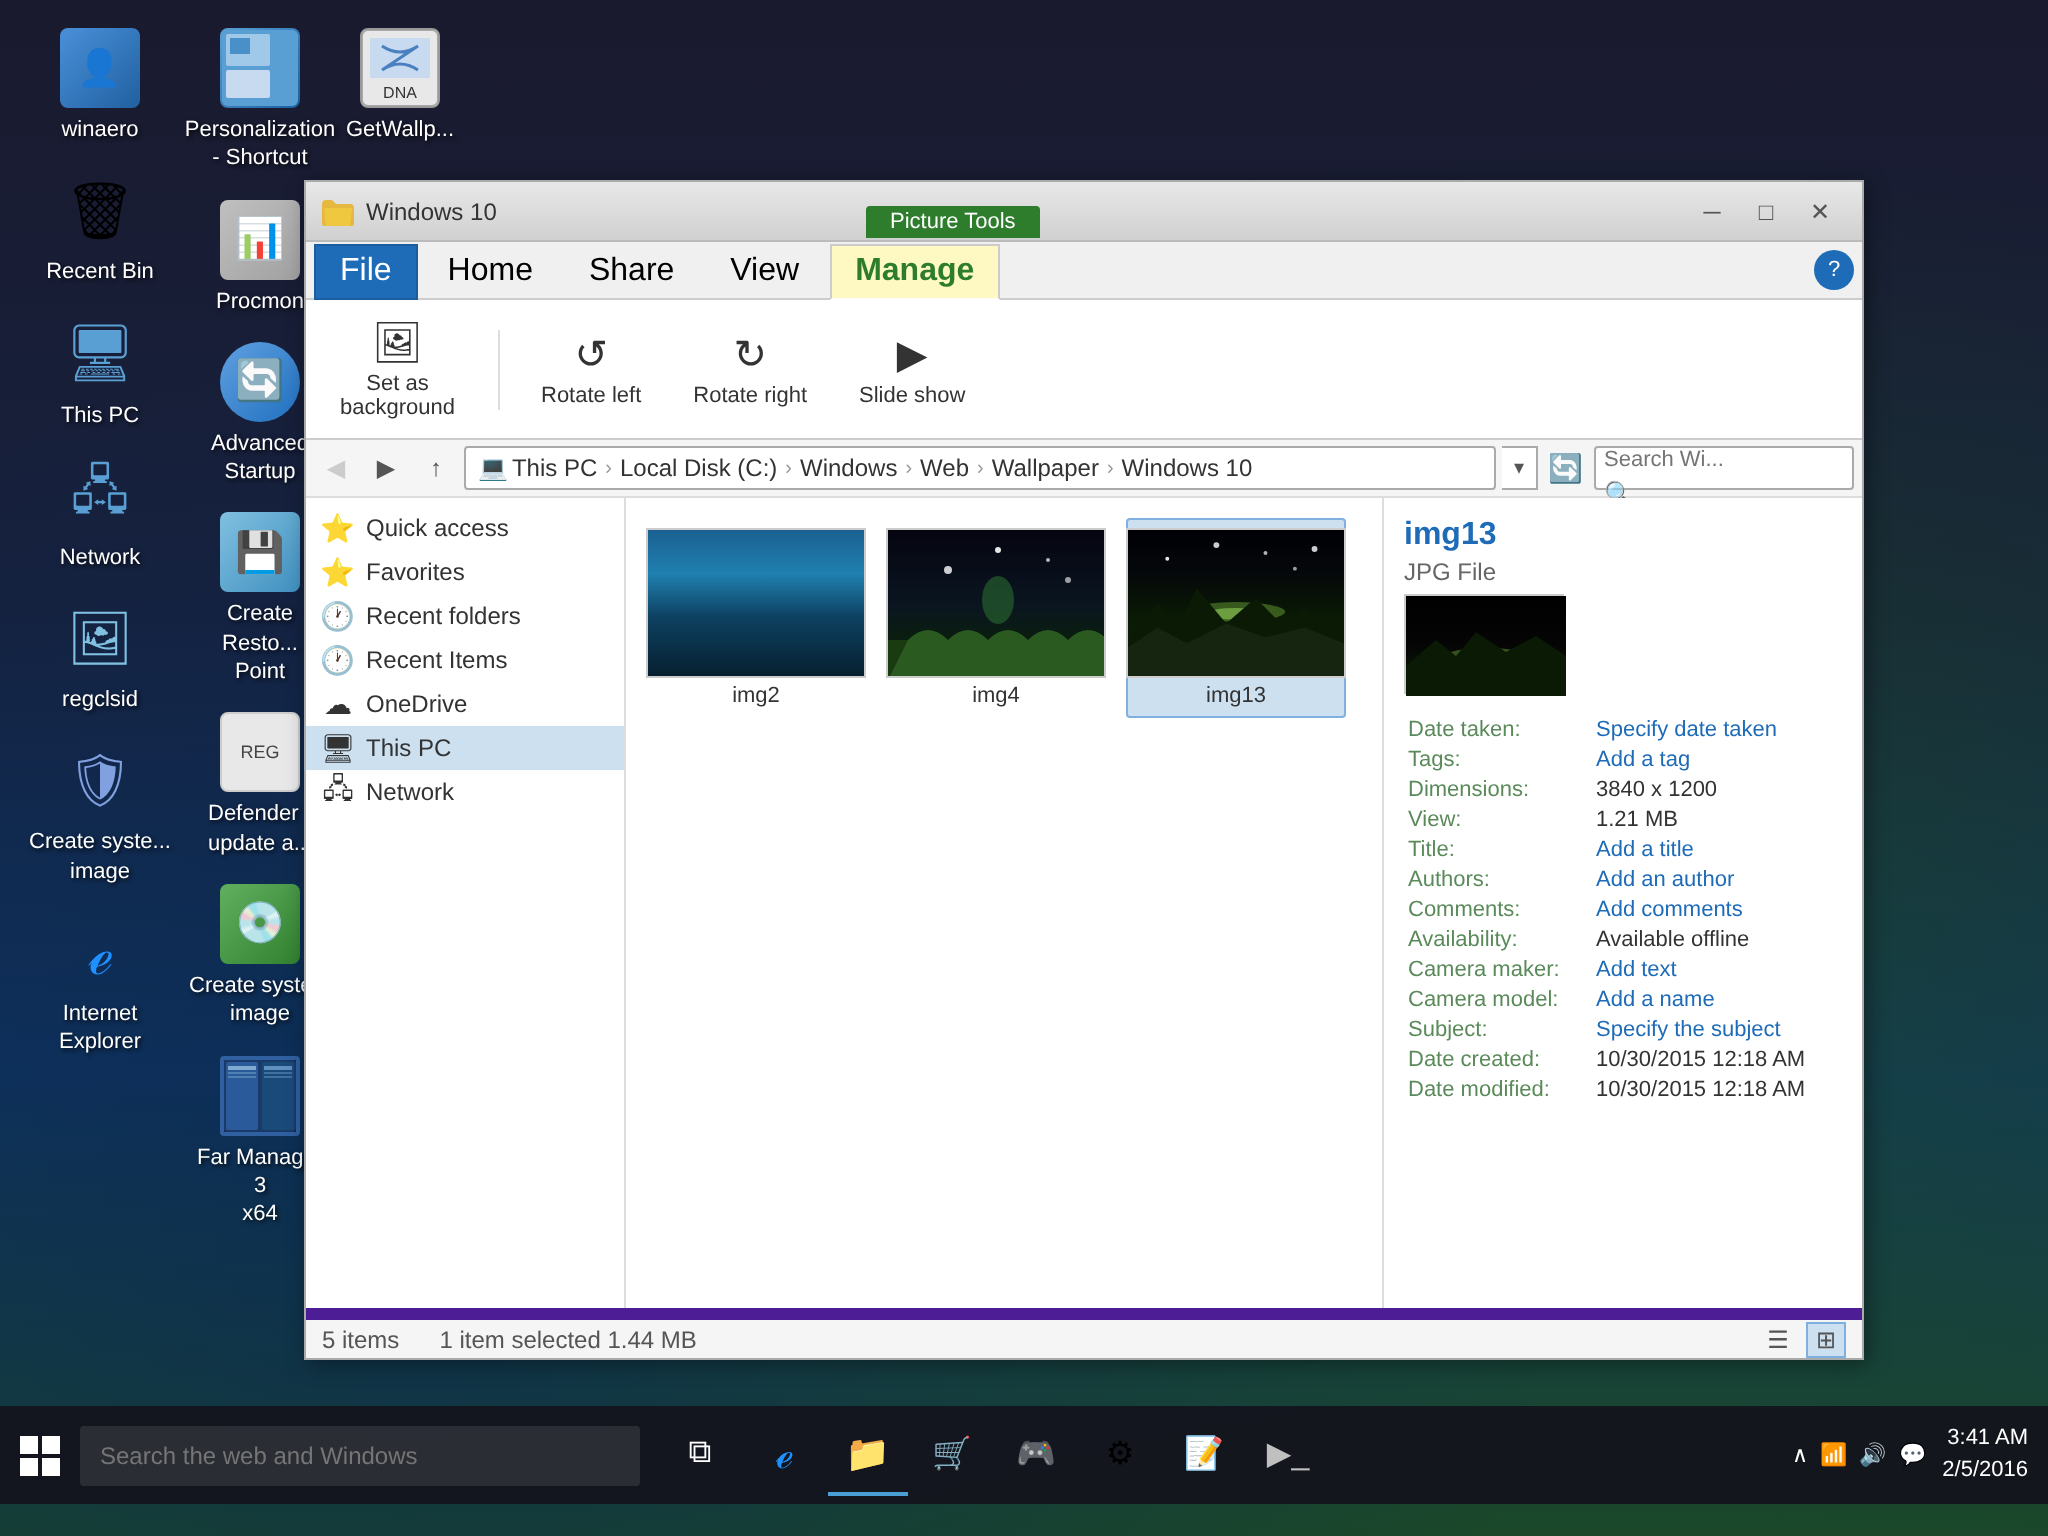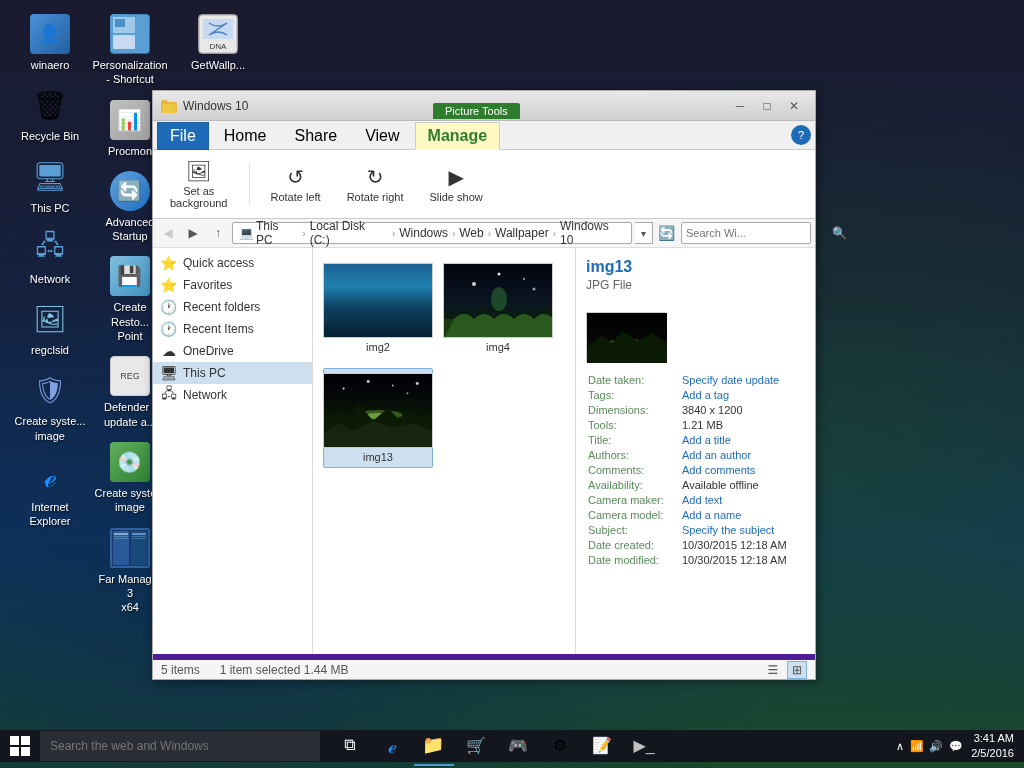--- a/index.html
+++ b/index.html
@@ -70,24 +70,24 @@
     .icon-desktop { display: flex; align-items: center; justify-content: center; font-size: 26px; color: #80c0e0; }
     .icon-regclsid { background: #e8e8e8; border-radius: 4px; width: 40px; height: 40px; display: flex; align-items: center; justify-content: center; font-size: 10px; color: #444; border: 1px solid #ccc; }
     .icon-defender { display: flex; align-items: center; justify-content: center; font-size: 26px; color: #80a0e0; }
     .icon-createsys { background: linear-gradient(135deg, #60b060, #308030); border-radius: 4px; width: 40px; height: 40px; display: flex; align-items: center; justify-content: center; font-size: 20px; color: white; }
     .icon-ie { display: flex; align-items: center; justify-content: center; font-size: 28px; color: #1e90ff; }
     .icon-farmanager { background: linear-gradient(135deg, #1a3a6a, #0a2050); border-radius: 2px; width: 40px; height: 40px; display: flex; align-items: center; justify-content: center; border: 2px solid #3060a0; }
 
     
     .taskbar {
       position: absolute;
-      bottom: 6px;
+      bottom: 16px;
       left: 0;
       right: 0;
-      height: 32px;
+      height: 49px;
       background: rgba(20,20,30,0.95);
       display: flex;
       align-items: center;
       z-index: 100;
     }
 
     .taskbar-start {
       width: 40px;
       height: 40px;
       background: transparent;
@@ -162,21 +162,21 @@
       font-size: 11px;
       text-align: right;
       line-height: 1.4;
     }
 
     
     .explorer-window {
       position: absolute;
       top: 90px;
       left: 152px;
-      width: 664px;
+      width: 780px;
       height: 590px;
       background: white;
       border: 1px solid #aaa;
       box-shadow: 2px 2px 10px rgba(0,0,0,0.4);
       display: flex;
       flex-direction: column;
       z-index: 50;
     }
 
     
@@ -386,24 +386,25 @@
       font-size: 14px;
       color: #555;
     }
 
     .search-box {
       width: 130px;
       height: 22px;
       border: 1px solid #aaa;
       border-radius: 2px;
       display: flex;
-      align-items: center;
+      align-items: flex-start;
       padding: 0 4px;
       background: white;
       gap: 4px;
+      flex-direction: column;
     }
 
     .search-input {
       flex: 1;
       border: none;
       outline: none;
       font-size: 11px;
       color: #999;
       background: transparent;
     }
@@ -525,21 +526,21 @@
     .prop-title {
       font-size: 16px;
       font-weight: bold;
       color: #1e6bb8;
       margin-bottom: 2px;
     }
 
     .prop-type {
       font-size: 12px;
       color: #666;
-      margin-bottom: 20px;
+      margin-bottom: 4px;
     }
 
     .prop-preview {
       width: 80px;
       height: 50px;
       background: linear-gradient(180deg, #000 0%, #111 30%, #2a4a1a 60%, #1a3a0a 80%, #0a2000 100%);
       border: 1px solid #ccc;
       margin-bottom: 10px;
     }
 
@@ -620,21 +621,21 @@
     <div class="desktop-icon">
       <div class="icon-img">
         <div class="icon-winaero">👤</div>
       </div>
       <div class="desktop-icon-label">winaero</div>
     </div>
     <div class="desktop-icon">
       <div class="icon-img">
           <div class="icon-recyclebin">🗑</div>
         </div>
-      <div class="desktop-icon-label">Recycle Bin</div>
+      <div class="desktop-icon-label">Recent Bin</div>
     </div>
     <div class="desktop-icon">
       <div class="icon-img">
           <div class="icon-thispc">🖥</div>
         </div>
       <div class="desktop-icon-label">This PC</div>
     </div>
     <div class="desktop-icon">
       <div class="icon-img">
           <div class="icon-network">🖧</div>
@@ -721,21 +722,21 @@
             <rect x="20" y="3" width="14" height="2" fill="#6090c0"></rect>
             <rect x="20" y="6" width="14" height="1" fill="#4070a0"></rect>
             <rect x="20" y="8" width="14" height="1" fill="#4070a0"></rect>
           </svg>
         </div>
       </div>
       <div class="desktop-icon-label">Far Manager 3<br>x64</div>
     </div>
   </div>
 
-  <div class="desktop-icon" style="position:absolute;top:10px;left:178px;">
+  <div class="desktop-icon" style="position:absolute;top:10px;left:160px;">
     <div class="icon-img">
       <div class="icon-getwallpaper">
         <svg width="38" height="38" viewBox="0 0 38 38">
           <rect width="38" height="38" fill="#e8e8e8" rx="3" stroke="#aaa" stroke-width="1"></rect>
           <rect x="4" y="4" width="30" height="20" fill="#c8daf0"></rect>
           <text x="19" y="34" text-anchor="middle" font-size="8" fill="#333">DNA</text>
           <path d="M10 8 Q19 14 28 8 Q19 14 10 20 Q19 14 28 20" stroke="#4a80c0" stroke-width="1.5" fill="none"></path>
         </svg>
       </div>
     </div>
@@ -935,32 +936,32 @@
             <rect width="80" height="50" fill="url(#gp)"></rect>
             <ellipse cx="40" cy="30" rx="20" ry="4" fill="#80c040" opacity="0.4"></ellipse>
             <path d="M0 35 L15 22 L25 30 L35 18 L50 28 L65 20 L80 30 L80 50 L0 50 Z" fill="#0a1a05"></path>
           </svg>
         </div>
 
         <table class="prop-table">
           <tbody>
               <tr class="prop-row">
             <td class="prop-key">Date taken:</td>
-            <td class="prop-val">Specify date update</td>
+            <td class="prop-val">Specify date taken</td>
           </tr>
           <tr class="prop-row">
             <td class="prop-key">Tags:</td>
             <td class="prop-val">Add a tag</td>
           </tr>
           <tr class="prop-row">
             <td class="prop-key">Dimensions:</td>
             <td class="prop-val regular">3840 x 1200</td>
           </tr>
           <tr class="prop-row">
-            <td class="prop-key">Tools:</td>
+            <td class="prop-key">View:</td>
             <td class="prop-val regular">1.21 MB</td>
           </tr>
           <tr class="prop-row">
             <td class="prop-key">Title:</td>
             <td class="prop-val">Add a title</td>
           </tr>
           <tr class="prop-row">
             <td class="prop-key">Authors:</td>
             <td class="prop-val">Add an author</td>
           </tr>

